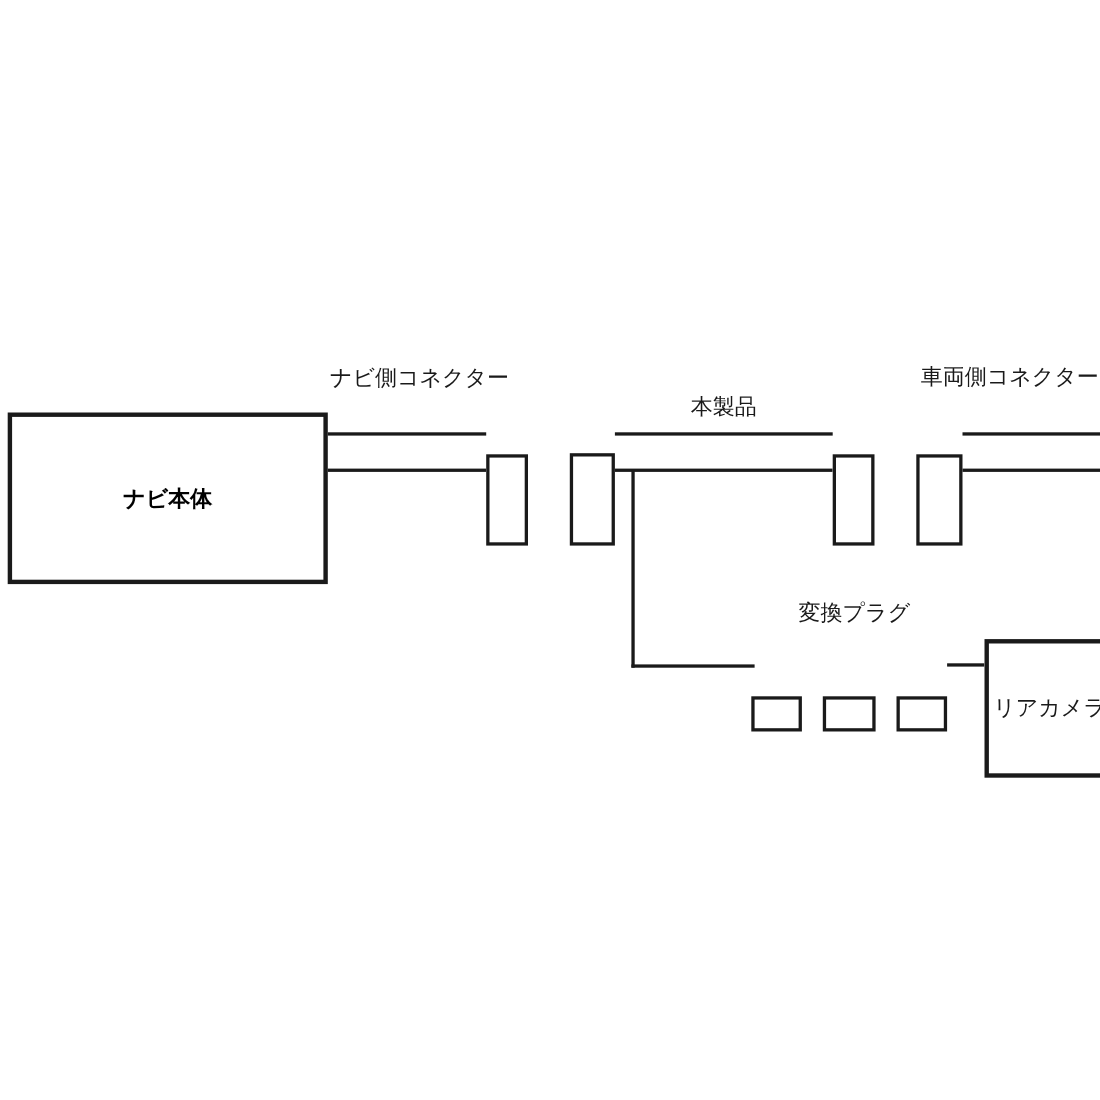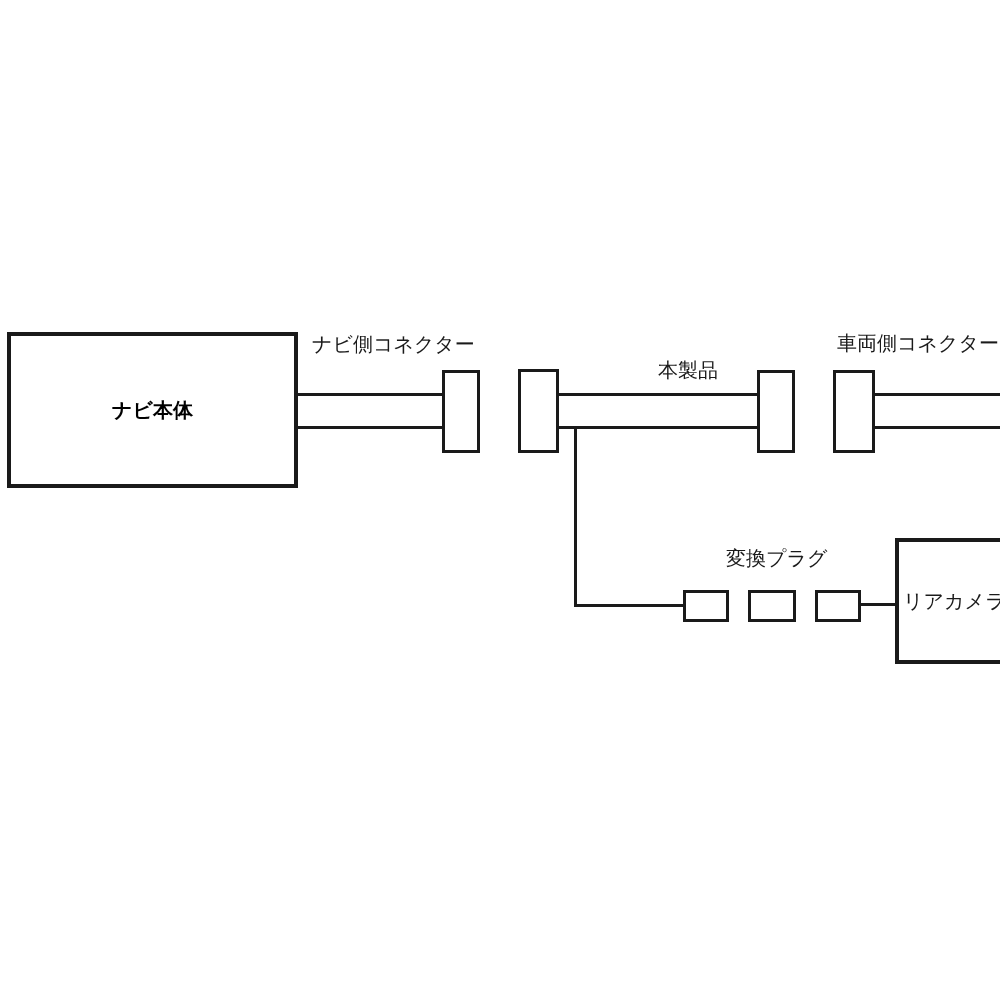--- a/index.html
+++ b/index.html
@@ -12,20 +12,21 @@
     position: relative;
     width: 1000px;
     height: 1000px;
     background: #ffffff;
     overflow: hidden;
   }
   .box {
     position: absolute;
     box-sizing: border-box;
     background: #ffffff;
+    margin-top: 43px;
   }
   .line {
     position: absolute;
     background: #1a1a1a;
   }
   .lbl {
     position: absolute;
     color: #1a1a1a;
     font-size: 20px;
     line-height: 1.1;
@@ -37,27 +38,27 @@
     border: 4px solid #1a1a1a;
     display: flex; align-items: center; justify-content: center;
   }
   .navi-label { font-weight: bold; font-size: 20px; }
 
   
   .navi-line-top    { left: 298px; top: 393px; width: 144px; height: 3px; }
   .navi-line-bottom { left: 298px; top: 426px; width: 144px; height: 3px; }
 
   .navi-connector { left: 442px; top: 370px; width: 38px; height: 83px; border: 3px solid #1a1a1a; }
-  .navi-connector-label { left: 312px; top: 333px; }
+  .navi-connector-label { left: 300px; top: 333px; }
 
   
   .prod-conn-left  { left: 518px; top: 369px; width: 41px; height: 84px; border: 3px solid #1a1a1a; }
   .prod-line-top    { left: 559px; top: 393px; width: 198px; height: 3px; }
   .prod-line-bottom { left: 559px; top: 426px; width: 198px; height: 3px; }
-  .prod-label { left: 598px; top: 359px; width: 120px; text-align: right; }
+  .prod-label { left: 598px; top: 359px; width: 120px; text-align: center; }
   .prod-conn-right { left: 757px; top: 370px; width: 38px; height: 83px; border: 3px solid #1a1a1a; }
 
   
   .veh-connector { left: 833px; top: 370px; width: 42px; height: 83px; border: 3px solid #1a1a1a; }
   .veh-connector-label { left: 837px; top: 332px; }
   .veh-line-top    { left: 875px; top: 393px; width: 125px; height: 3px; }
   .veh-line-bottom { left: 875px; top: 426px; width: 125px; height: 3px; }
 
   
   .branch-vertical   { left: 574px; top: 428px; width: 3px;  height: 179px; }

